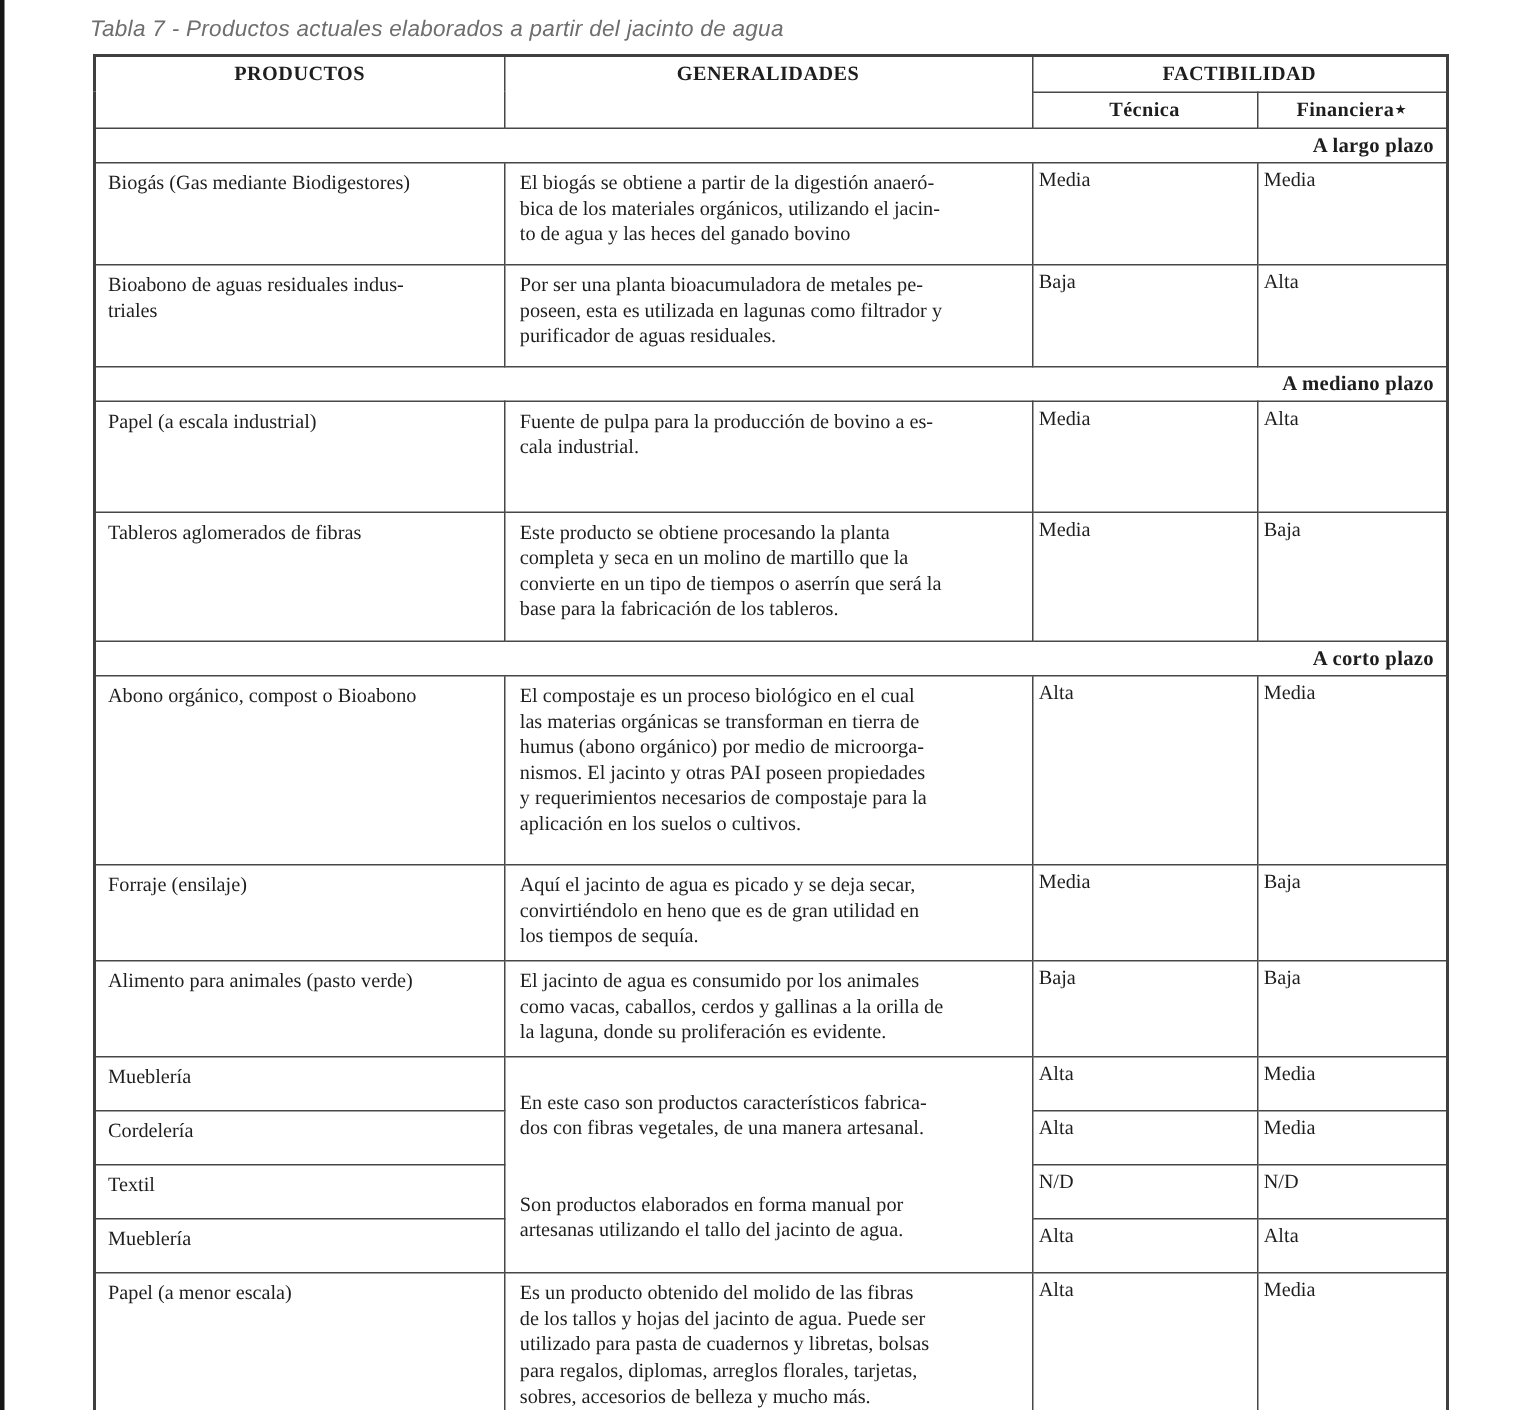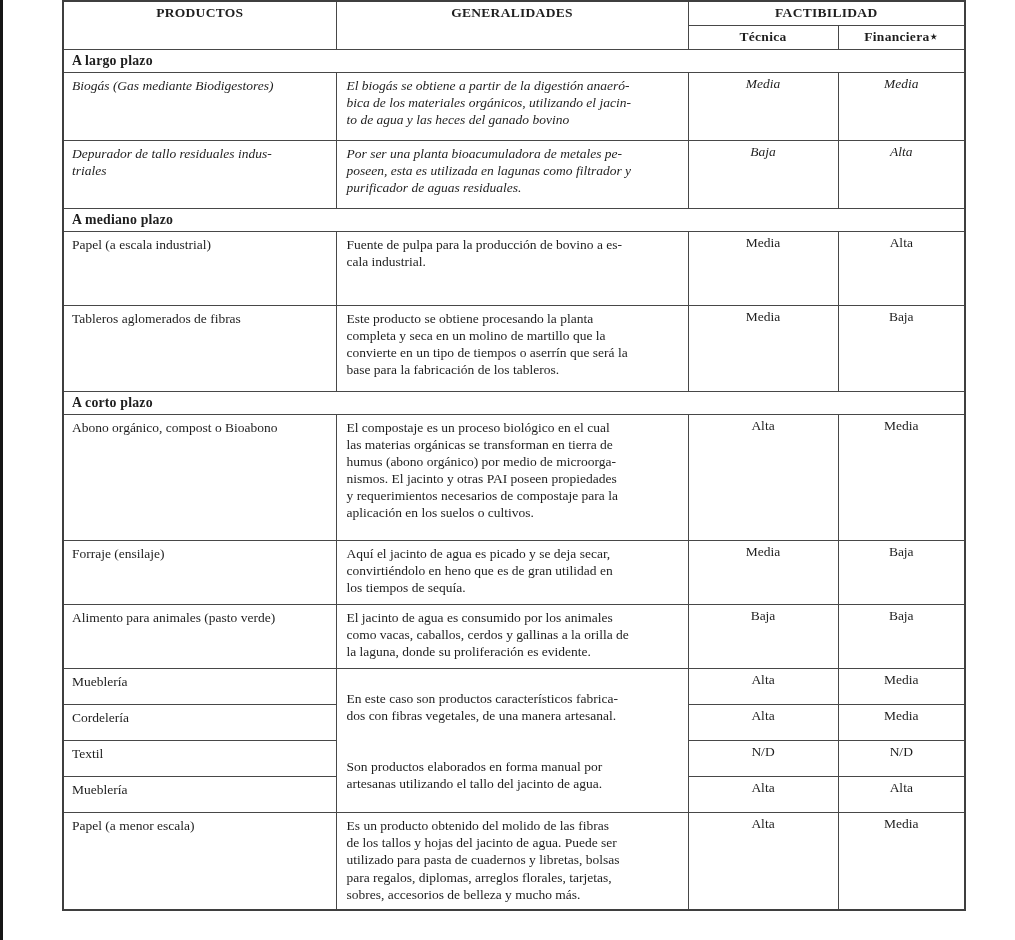--- a/index.html
+++ b/index.html
@@ -49,55 +49,56 @@
     font-size: 13.8px;
     letter-spacing: 0.3px;
     padding: 2px 4px;
   }
   tr.section-row td {
     font-weight: bold;
     font-size: 13.8px;
     vertical-align: middle;
     padding: 2px 8px;
     letter-spacing: 0.2px;
+    text-align: right;
   }
   td.prod {
     padding: 4px 6px 3px 8px;
     white-space: pre-line;
   }
   td.gen {
     padding: 4px 5px 3px 10px;
     font-size: 13.2px;
     white-space: pre-line;
     margin-left: 32px;
   }
   td.fact {
-    text-align: center;
     vertical-align: middle;
     padding: 2px 4px;
   }
   td.craft .p1 { min-height: 51px; }
   td.craft div { white-space: pre-line; }
   .rh-h  { height: 24px; }
   .rh-s  { height: 23px; }
-  .rh-68 { height: 68px; font-style: italic; }
+  .rh-68 { height: 68px; }
   .rh-74 { height: 74px; }
   .rh-86 { height: 86px; }
   .rh-126{ height: 126px; }
   .rh-64 { height: 64px; }
   .rh-27 { height: 27px; }
   .rh-97 { height: 97px; }
 </style>
 </head>
 <body>
 
 <div class="left-rule"></div>
 
 <div class="page">
 
+  <div class="doc-title">Tabla 7 - Productos actuales elaborados a partir del jacinto de agua</div>
 
   <table class="products">
     <colgroup>
       <col style="width:273px">
       <col style="width:352px">
       <col style="width:150px">
       <col style="width:127px">
     </colgroup>
     <tbody>
       <tr class="rh-h">
@@ -115,21 +116,21 @@
       </tr>
       <tr class="rh-68">
         <td class="prod">Biogás (Gas mediante Biodigestores)</td>
         <td class="gen">El biogás se obtiene a partir de la digestión anaeró-
 bica de los materiales orgánicos, utilizando el jacin-
 to de agua y las heces del ganado bovino</td>
         <td class="fact">Media</td>
         <td class="fact">Media</td>
       </tr>
       <tr class="rh-68">
-        <td class="prod">Depurador de tallo residuales indus-
+        <td class="prod">Bioabono de aguas residuales indus-
 triales</td>
         <td class="gen">Por ser una planta bioacumuladora de metales pe-
 poseen, esta es utilizada en lagunas como filtrador y
 purificador de aguas residuales.</td>
         <td class="fact">Baja</td>
         <td class="fact">Alta</td>
       </tr>
 
       <tr class="section-row rh-s">
         <td colspan="4">A mediano plazo</td>

